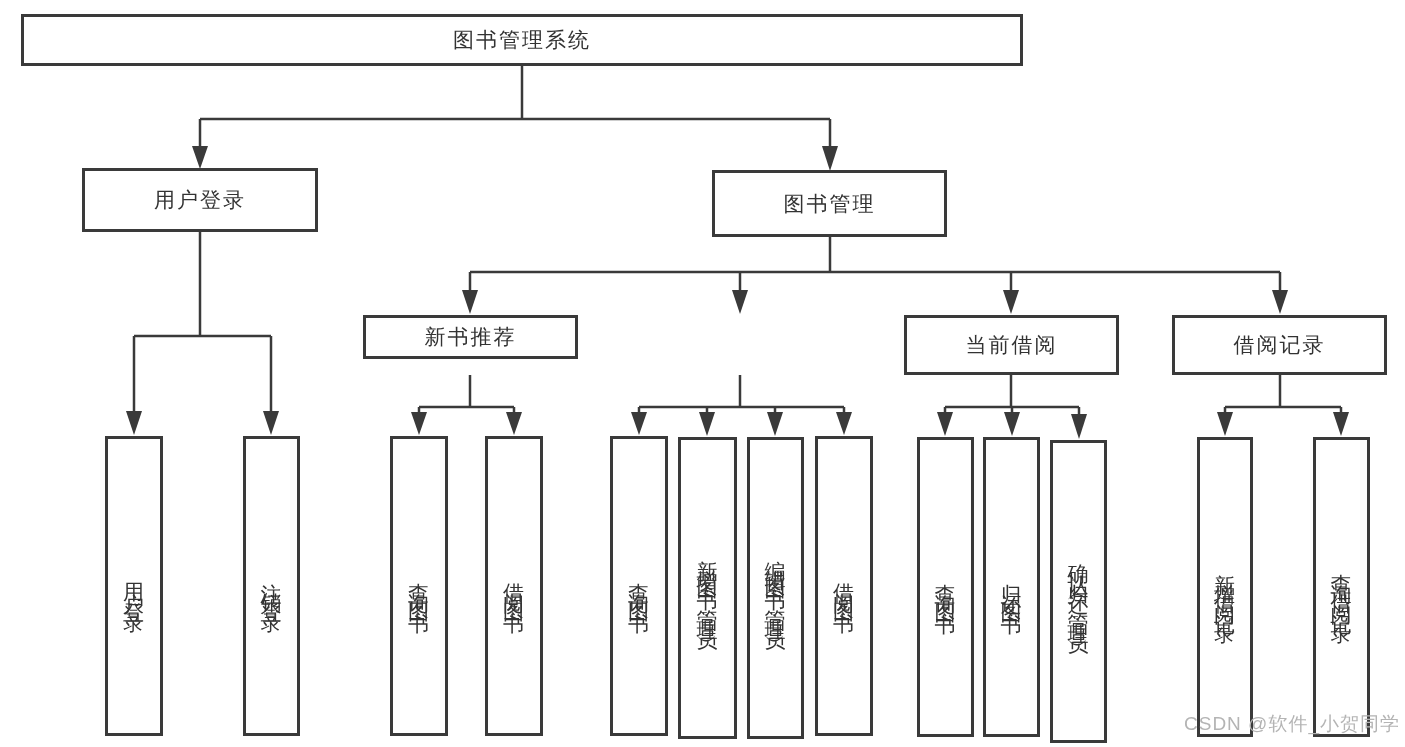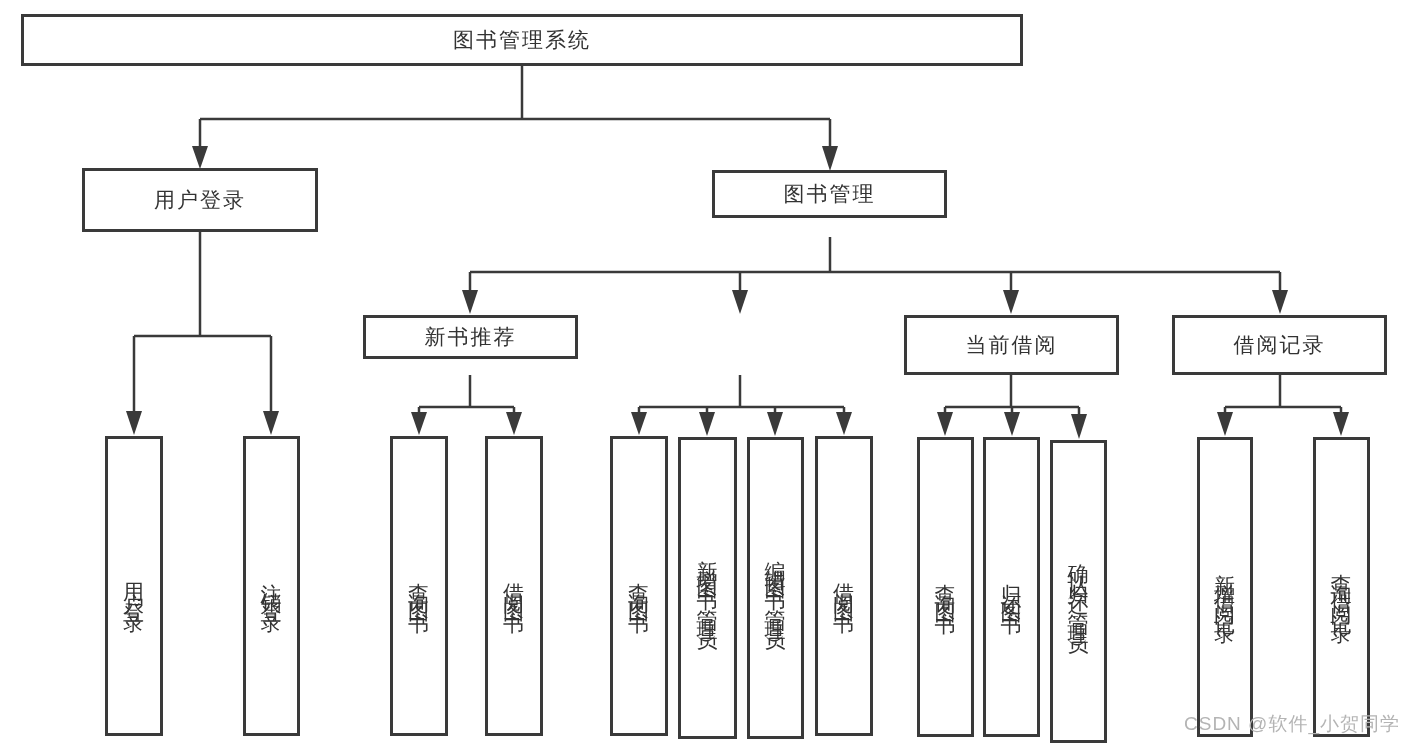--- a/index.html
+++ b/index.html
@@ -129,21 +129,21 @@
       <line x1="1225" y1="407" x2="1225" y2="414"></line>
       <polygon points="1217,412 1233,412 1225,436"></polygon>
       <line x1="1341" y1="407" x2="1341" y2="414"></line>
       <polygon points="1333,412 1349,412 1341,436"></polygon>
     </g>
   </svg>
 
   <div class="box h" style="left:21px; top:14px; width:1002px; height:52px;">图书管理系统</div>
 
   <div class="box h" style="left:82px; top:168px; width:236px; height:64px;">用户登录</div>
-  <div class="box h" style="left:712px; top:170px; width:235px; height:48px;">图书管理</div>
+  <div class="box h" style="left:712px; top:170px; width:235px; height:67px;">图书管理</div>
 
   <div class="box h" style="left:363px; top:315px; width:215px; height:44px;">新书推荐</div>
   <div class="box h" style="left:904px; top:315px; width:215px; height:60px;">当前借阅</div>
   <div class="box h" style="left:1172px; top:315px; width:215px; height:60px;">借阅记录</div>
 
   <div class="box v" style="left:105px; top:436px; width:58px; height:300px;">用户登录</div>
   <div class="box v" style="left:243px; top:436px; width:57px; height:300px;">注销登录</div>
 
   <div class="box v" style="left:390px; top:436px; width:58px; height:300px;">查询图书</div>
   <div class="box v" style="left:485px; top:436px; width:58px; height:300px;">借阅图书</div>

